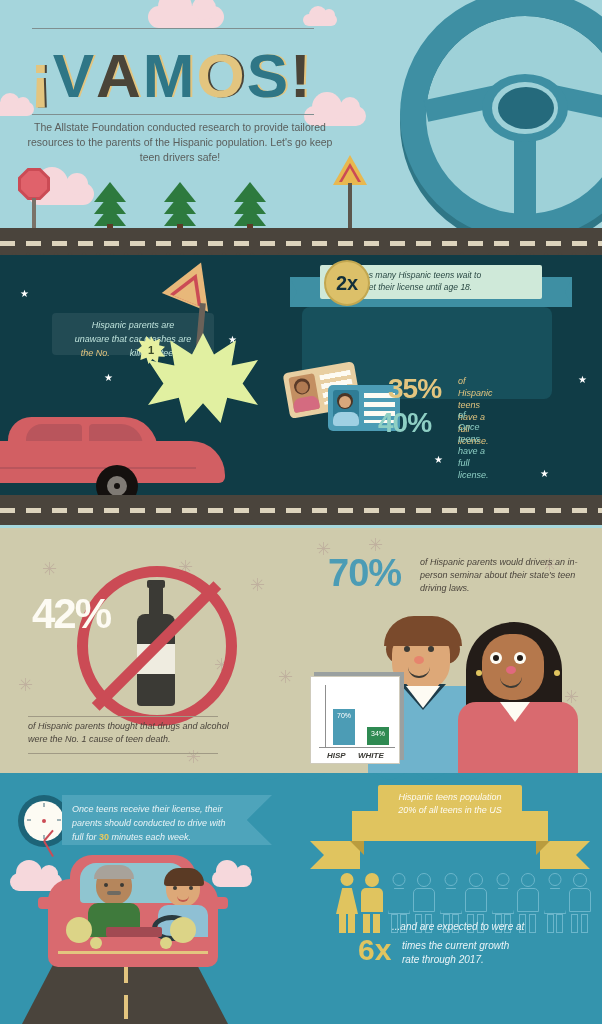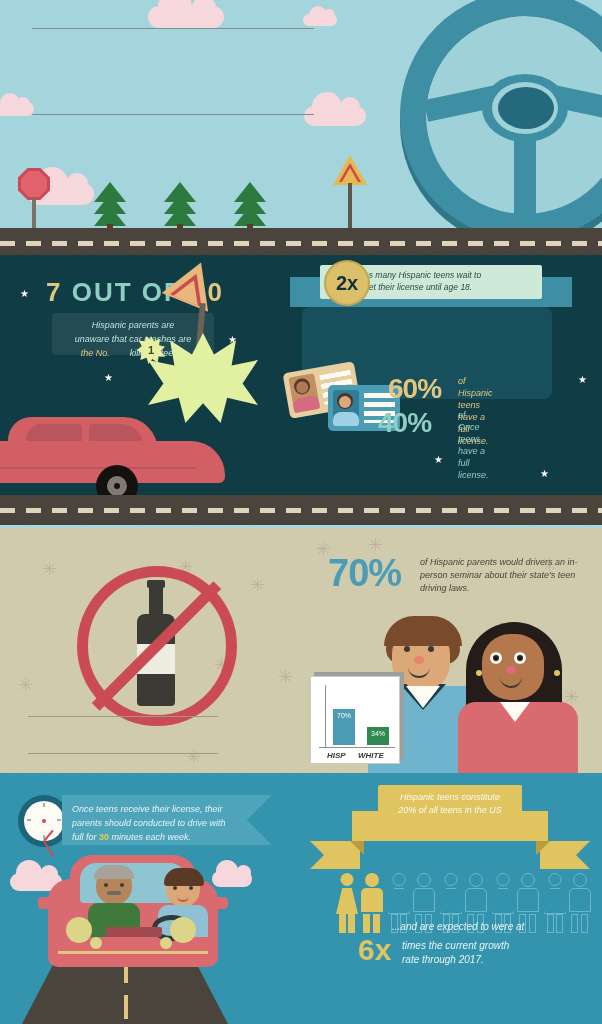--- a/index.html
+++ b/index.html
@@ -330,22 +330,26 @@
       <div class="rim"></div>
       <div class="sp sp-l"></div>
       <div class="sp sp-r"></div>
       <div class="sp sp-b"></div>
       <div class="hub"></div>
         <div class="hub2"></div>
         <div class="hub3"></div>
     </div>
 
     <div class="title-rule top"></div>
+    <div class="vamos">
+      <span class="g">¡</span><span class="t">V</span><span class="d">A</span><span class="t">M</span><span class="g">O</span><span class="t">S</span><span class="d">!</span>
+    </div>
     <div class="title-rule bot"></div>
 
+    <div class="tagline">The Allstate Foundation conducted research to provide tailored resources to the parents of the Hispanic population. Let's go keep teen drivers safe!</div>
 
     <div class="stopsign">
       <div class="oct"></div>
         <div class="octin"></div>
         <div class="pole"></div>
     </div>
     <div class="yieldsign">
       <div class="tri"></div>
         <div class="trin"></div>
         <div class="trin2"></div>
@@ -381,25 +385,20 @@
 
   <div class="dark">
     <div class="star" style="left:20px;top:34px">★</div>
     <div class="star" style="left:104px;top:118px">★</div>
     <div class="star" style="left:228px;top:80px">★</div>
     <div class="star" style="left:548px;top:40px">★</div>
     <div class="star" style="left:578px;top:120px">★</div>
     <div class="star" style="left:434px;top:200px">★</div>
     <div class="star" style="left:540px;top:214px">★</div>
 
-    <div class="sevenout">
-      <span class="gold">7</span>
-      <span class="mint">OUT OF</span>
-      <span class="gold">10</span>
-    </div>
 
     <div class="bubble">
       <div>Hispanic parents are</div>
       <div>unaware that car crashes are</div>
       <div>
         <span class="gold">the No.</span>
         &nbsp;&nbsp;&nbsp;&nbsp;&nbsp;&nbsp;
         <span>killer of teens.</span>
       </div>
       <div class="burst">
@@ -452,21 +451,21 @@
       <div class="card cardB">
         <div class="ph"></div>
           <div class="head"></div>
           <div class="face"></div>
           <div class="torso"></div>
         <div class="lines"></div>
       </div>
     </div>
 
     <div class="stat s17">
-      <div class="num" style="left:388px;top:118px">60%</div>
+      <div class="num" style="left:388px;top:118px">35%</div>
       <div class="txt" style="left:458px;top:120px">
         <span>of Hispanic teens</span><br><span>have a full license.</span>
       </div>
     </div>
     <div class="stat s40">
       <div class="num" style="left:378px;top:152px">40%</div>
       <div class="txt" style="left:458px;top:154px">
         <span>of Once teens</span><br><span>have a full license.</span>
       </div>
     </div>
@@ -496,22 +495,24 @@
     <div class="noalc">
       <div class="bottle">
         <div class="cap"></div>
           <div class="neck"></div>
           <div class="bod"></div>
           <div class="lbl"></div>
       </div>
       <div class="ring"></div>
       <div class="slash"></div>
     </div>
+    <div class="pct42">42%</div>
 
     <div class="tanrule a"></div>
+    <div class="tantext">of Hispanic parents thought that drugs and alcohol were the No. 1 cause of teen death.</div>
     <div class="tanrule b"></div>
 
     <div class="pct70">70%</div>
     <div class="t70txt">of Hispanic parents would drivers an in-person seminar about their state's teen driving laws.</div>
 
     <div class="manp">
       <div class="hair"></div>
         <div class="head"></div>
         <div class="hairtop"></div>
       <div class="eye eyeL"></div>
@@ -618,21 +619,21 @@
     </div>
 
     <div class="goldbanner">
       <div class="gbL"></div>
       <div class="gbR"></div>
       <div class="gbFoldL"></div>
       <div class="gbFoldR"></div>
     </div>
     <div class="gbbox">
       <p>
-        <span>Hispanic teens constitute</span><br>
+        <span>Hispanic teens population</span><br>
         <span>20% of all teens in the US</span>
       </p>
     </div>
 
     <div class="people">
       <div class="figpair" style="left:0">
         <div class="fw filled">
             <div class="h"></div>
             <div class="b"></div>
             <div class="lg lgL"></div>

